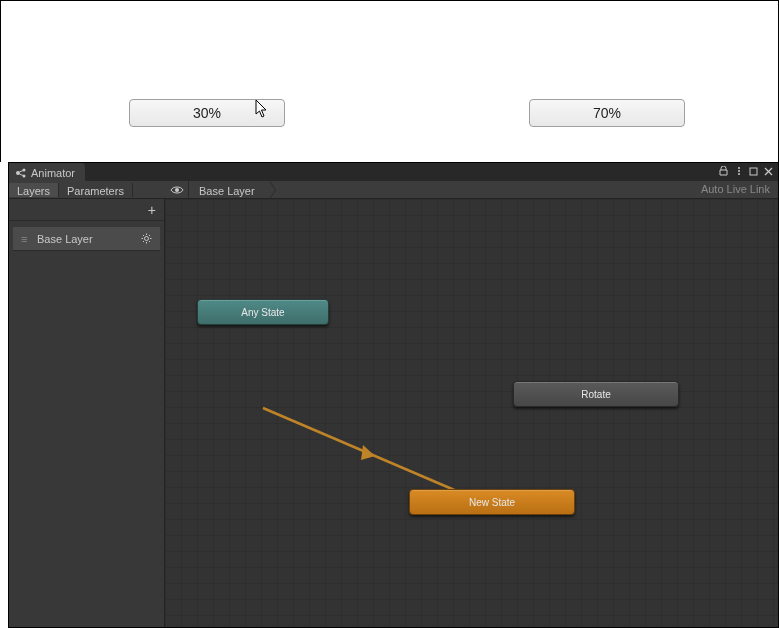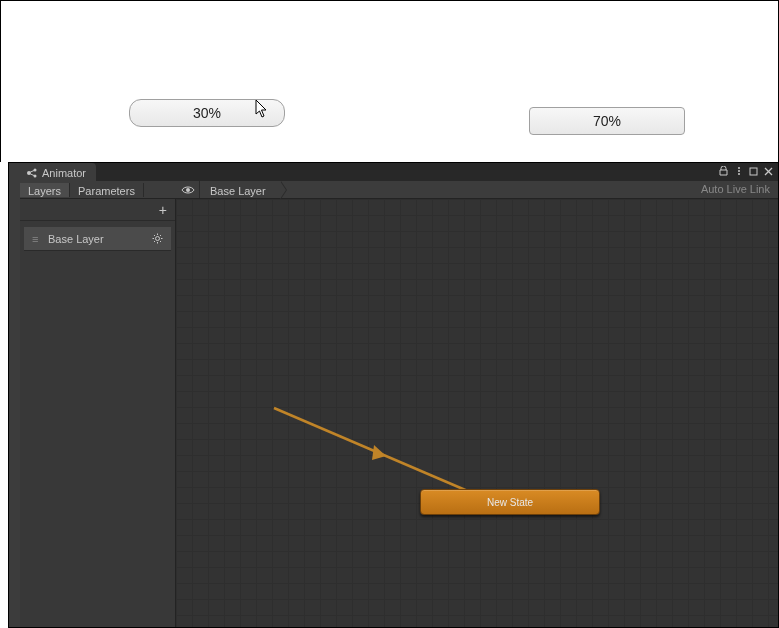--- a/index.html
+++ b/index.html
@@ -37,21 +37,20 @@
 
   
   .animator-panel {
     position: absolute;
     left: 8px;
     top: 162px;
     right: 0;
     bottom: 0;
     background: #3c3c3c;
     border: 1px solid #000;
-    padding-left: 11px;
   }
 
   .tab-strip {
     height: 18px;
     background: #282828;
     display: flex;
     align-items: stretch;
     position: relative;
   }
   .tab {
@@ -208,36 +207,36 @@
     display: flex;
     align-items: center;
     justify-content: center;
     font-size: 10px;
     color: #e8e8e8;
     box-shadow: inset 0 1px 0 rgba(255,255,255,0.18), 0 2px 3px rgba(0,0,0,0.6);
     cursor: pointer;
   }
   .node-any   { background: linear-gradient(#4f8a87,#3e6e6b); border:1px solid #253c3a; }
   .node-entry { background: linear-gradient(#4f9a3f,#357a27); border:1px solid #1e4415; }
-  .node-new   { width: 180px; background: linear-gradient(#d98b24,#b96f13); border:1px solid #6b3f0a; }
+  .node-new   { width: 166px; background: linear-gradient(#d98b24,#b96f13); border:1px solid #6b3f0a; }
   .node-gray  { width: 166px; background: linear-gradient(#5a5a5a,#474747); border:1px solid #2a2a2a; }
 
   .edge {
     position: absolute;
     pointer-events: none;
   }
 </style>
 </head>
 <body>
 
 <div class="game-view">
-  <div class="ui-button" style="left:128px; top:98px;border-radius:12px;">
+  <div class="ui-button" style="left:128px; top:98px;">
     <span>30%</span>
   </div>
-  <div class="ui-button" style="left:528px; top:106px;">
+  <div class="ui-button" style="left:528px; top:98px;">
     <span>70%</span>
   </div>
   <svg class="cursor" style="left:254px; top:98px;" viewBox="0 0 14 20">
     <path d="M1 1 L1 15 L4.5 12 L7 18 L9 17 L6.5 11 L11 11 Z" fill="#fff" stroke="#000" stroke-width="1"></path>
   </svg>
 </div>
 
 <div class="animator-panel">
 
   <div class="tab-strip">
@@ -330,23 +329,29 @@
       </div>
     </div>
 
     <div class="graph">
 
       <svg class="edge" style="left:0;top:0;width:100%;height:100%;">
         <line x1="98" y1="209" x2="322" y2="305" stroke="#c08428" stroke-width="2.5"></line>
         <polygon points="210,257 198,246 196,261" fill="#c08428"></polygon>
       </svg>
 
+      <div class="node node-any" style="left:32px; top:100px;">
+        <span>Any State</span>
+      </div>
 
 
       <div class="node node-new" style="left:244px; top:290px;">
         <span>New State</span>
       </div>
 
+      <div class="node node-gray" style="left:348px; top:182px;">
+        <span>Rotate</span>
+      </div>
 
     </div>
 
   </div>
 </div>
 
 </body></html>

